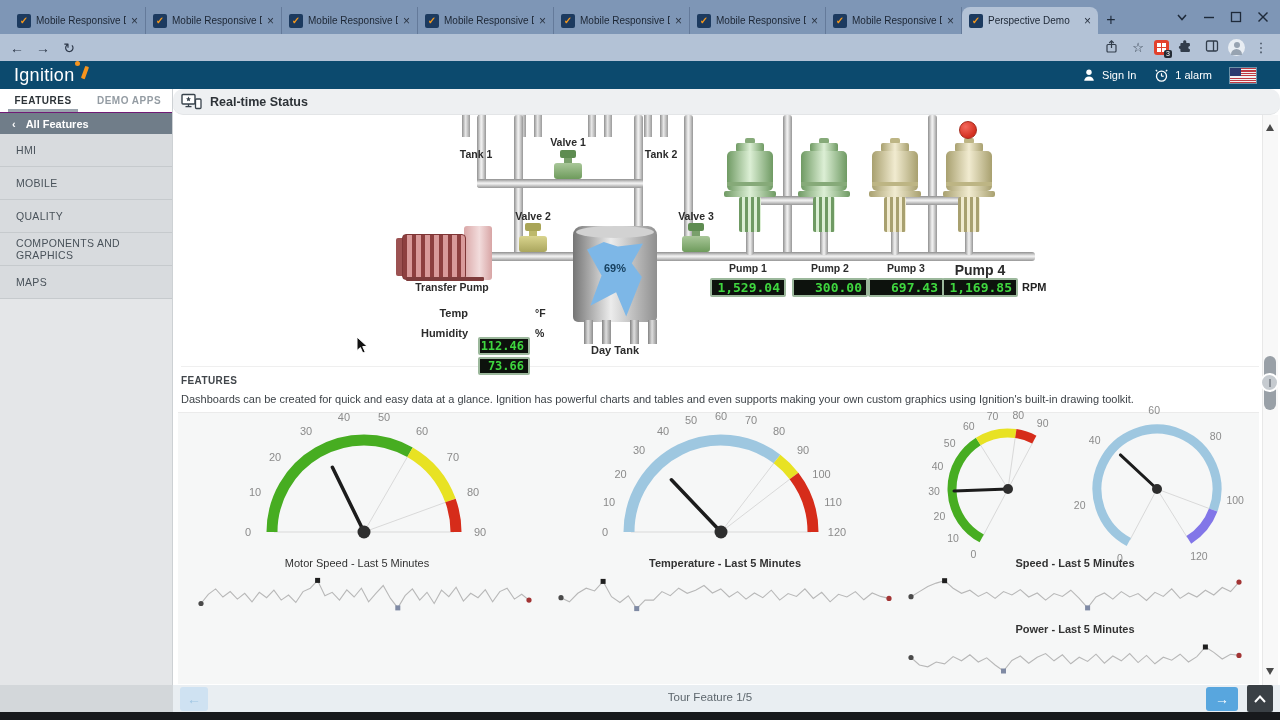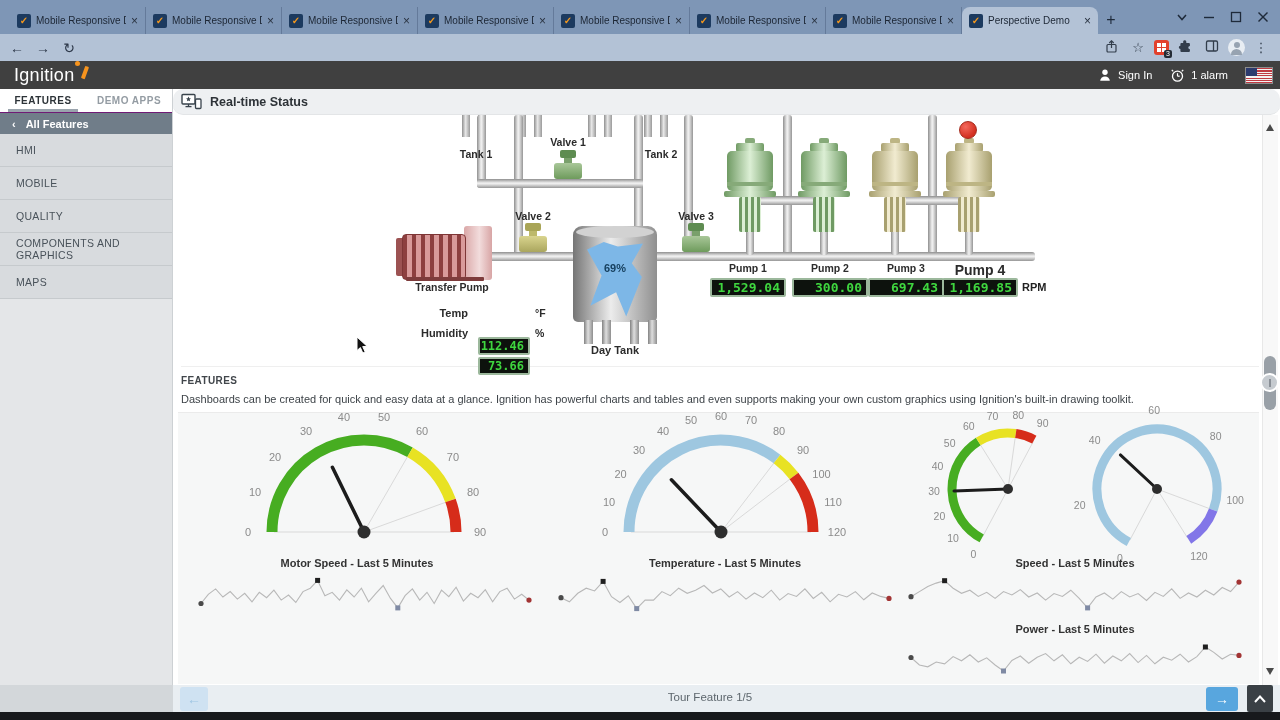--- a/index.html
+++ b/index.html
@@ -34,25 +34,25 @@
   .extbadge{position:relative;width:15px;height:15px;background:#e2402c;border-radius:3px;flex:none;}
   .extbadge .inner{position:absolute;left:3px;top:3px;width:4px;height:4px;background:#fff;
     box-shadow:5px 0 0 #fff,0 5px 0 #fff,5px 5px 0 #fff;}
   .extbadge .num{position:absolute;right:-3px;bottom:-3px;background:#242b34;color:#fff;font-size:7px;
     line-height:8px;padding:0 2px;border-radius:2px;}
   .avatarc{width:17px;height:17px;border-radius:50%;background:#e8edf3;flex:none;position:relative;}
   .avatarc:before{content:'';position:absolute;left:5.5px;top:3px;width:6px;height:6px;border-radius:50%;background:#97a3b1;}
   .avatarc:after{content:'';position:absolute;left:3px;top:10px;width:11px;height:6px;border-radius:6px 6px 0 0;background:#97a3b1;}
 
   
-  .appheader{position:absolute;left:0;top:61px;width:1280px;height:28px;background:#404040;display:flex;align-items:center;color:#fff;}
+  .appheader{position:absolute;left:0;top:61px;width:1280px;height:28px;background:#0c4a6e;display:flex;align-items:center;color:#fff;}
   .logo{font-size:18px;font-weight:normal;letter-spacing:.3px;margin-left:14px;position:relative;}
   .logo-slash{position:absolute;right:-12px;top:1px;width:3.5px;height:13px;background:#f7941e;transform:rotate(20deg);border-radius:1px;}
   .logo-dot{position:absolute;right:-6px;top:-4px;width:5px;height:5px;background:#f7941e;border-radius:50%;}
-  .hdr-right{margin-left:auto;display:flex;align-items:center;gap:18px;padding-right:8px;font-size:11px;}
+  .hdr-right{margin-left:auto;display:flex;align-items:center;gap:18px;padding-right:24px;font-size:11px;}
   .hdr-item{display:flex;align-items:center;gap:6px;}
   .usflag{width:26px;height:15px;background:repeating-linear-gradient(180deg,#bf3a42 0 1.2px,#f2f2f2 1.2px 2.4px);position:relative;box-shadow:0 0 0 1px rgba(255,255,255,.4);}
   .usflag:before{content:'';position:absolute;left:0;top:0;width:11px;height:8px;background:#2c3a6e;}
 
   
   .sidebar{position:absolute;left:0;top:89px;width:173px;height:596px;background:#e4e6e8;border-right:1px solid #cdd1d4;box-sizing:border-box;}
   .side-tabs{display:flex;height:23px;background:#ffffff;border-bottom:1px solid #701a75;}
   .side-tab{flex:1;display:flex;align-items:center;justify-content:center;font-size:10px;font-weight:bold;
     letter-spacing:.5px;color:#949ca3;position:relative;}
   .side-tab.active{color:#2d3338;}
@@ -500,21 +500,21 @@
         <text x="26.7" y="104.9" text-anchor="middle" font-size="10.5" fill="#8b8b8b" font-family="Liberation Sans, sans-serif">20</text>
         <text x="41.7" y="39.9" text-anchor="middle" font-size="10.5" fill="#8b8b8b" font-family="Liberation Sans, sans-serif">40</text>
         <text x="101.2" y="9.5" text-anchor="middle" font-size="10.5" fill="#8b8b8b" font-family="Liberation Sans, sans-serif">60</text>
         <text x="162.7" y="35.6" text-anchor="middle" font-size="10.5" fill="#8b8b8b" font-family="Liberation Sans, sans-serif">80</text>
         <text x="182.2" y="99.5" text-anchor="middle" font-size="10.5" fill="#8b8b8b" font-family="Liberation Sans, sans-serif">100</text>
         <text x="145.9" y="155.5" text-anchor="middle" font-size="10.5" fill="#8b8b8b" font-family="Liberation Sans, sans-serif">120</text>
         <line x1="104" y1="85" x2="67.4" y2="50.9" stroke="#1c1c1c" stroke-width="3" stroke-linecap="round"></line>
         <circle cx="104" cy="85" r="5" fill="#2e2e2e"></circle>
       </svg></div>
 
-  <div style="position: absolute; left: 195px; top: 572px; width: 340px; height: 46px; z-index: 3;"><div style="position: absolute; left: 0px; right: 16px; top: -15px; text-align: center; font-weight: bold; font-size: 11px; color: rgb(51, 51, 51);">Motor Speed - Last 5 Minutes</div><svg width="340" height="46" viewBox="0 0 340 46">
+  <div style="position: absolute; left: 195px; top: 572px; width: 340px; height: 46px; z-index: 3;"><div style="position: absolute; left: 0px; right: 16px; top: -15px; text-align: center; font-weight: normal; font-size: 11px; color: rgb(51, 51, 51);">Motor Speed - Last 5 Minutes</div><svg width="340" height="46" viewBox="0 0 340 46">
         <polyline points="6.0,31.5 13.3,22.3 20.6,16.9 27.9,25.0 35.2,19.6 42.4,27.1 49.7,21.3 57.0,29.8 64.3,20.3 71.6,25.7 78.9,18.2 86.2,28.1 93.5,23.0 100.8,30.5 108.0,19.6 115.3,16.2 122.6,8.4 129.9,23.7 137.2,20.3 144.5,28.1 151.8,17.9 159.1,25.0 166.4,16.2 173.6,29.8 180.9,21.3 188.2,13.5 195.5,26.4 202.8,35.9 210.1,23.7 217.4,16.9 224.7,28.1 232.0,20.3 239.2,31.5 246.5,18.2 253.8,24.7 261.1,15.2 268.4,29.1 275.7,21.3 283.0,25.7 290.3,17.6 297.6,29.8 304.8,19.6 312.1,16.2 319.4,27.1 326.7,22.3 334.0,28.1" fill="none" stroke="#b8b8b8" stroke-width="1.1"></polyline>
         <circle cx="6.0" cy="31.5" r="2.6" fill="#4a4a4a"></circle>
         <circle cx="334.0" cy="28.1" r="2.6" fill="#a23434"></circle>
         <rect x="120.1" y="5.9" width="5" height="5" fill="#1f1f1f"></rect>
         <rect x="200.3" y="33.4" width="5" height="5" fill="#7f8aa4"></rect>
       </svg></div>
   <div style="position: absolute; left: 555px; top: 572px; width: 340px; height: 46px; z-index: 3;"><div style="position: absolute; left: 0px; right: 0px; top: -15px; text-align: center; font-weight: bold; font-size: 11px; color: rgb(51, 51, 51);">Temperature - Last 5 Minutes</div><svg width="340" height="46" viewBox="0 0 340 46">
         <polyline points="6.0,25.7 14.4,29.8 22.8,21.3 31.2,16.2 39.6,18.9 48.1,9.4 56.5,24.7 64.9,30.5 73.3,23.7 81.7,36.6 90.1,28.1 98.5,28.1 106.9,19.6 115.3,23.7 123.7,16.2 132.2,21.3 140.6,18.2 149.0,13.5 157.4,21.0 165.8,16.9 174.2,25.0 182.6,19.6 191.0,27.1 199.4,21.0 207.8,25.7 216.3,18.2 224.7,28.1 233.1,21.6 241.5,24.4 249.9,16.9 258.3,26.4 266.7,20.3 275.1,29.8 283.5,22.3 291.9,25.0 300.4,19.6 308.8,27.8 317.2,21.0 325.6,24.4 334.0,26.4" fill="none" stroke="#b8b8b8" stroke-width="1.1"></polyline>
         <circle cx="6.0" cy="25.7" r="2.6" fill="#4a4a4a"></circle>
         <circle cx="334.0" cy="26.4" r="2.6" fill="#a23434"></circle>

